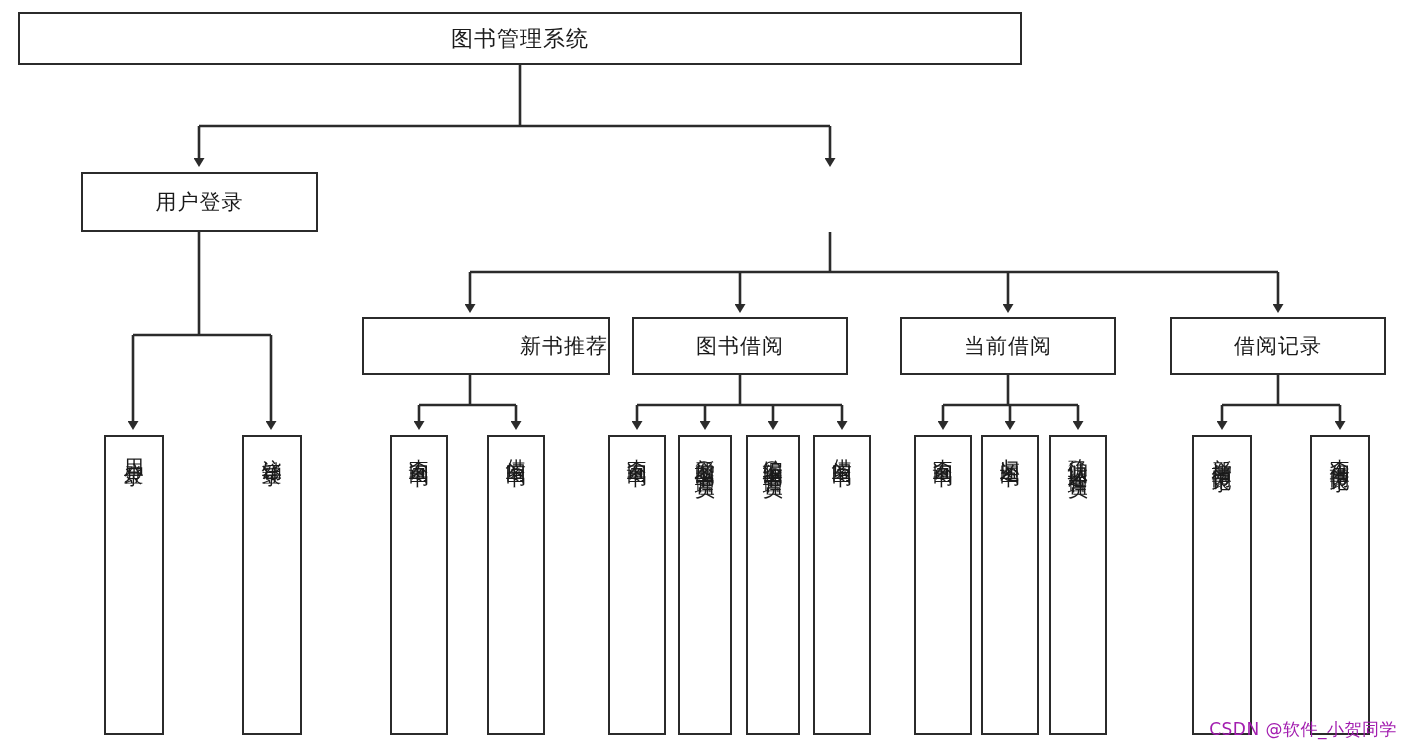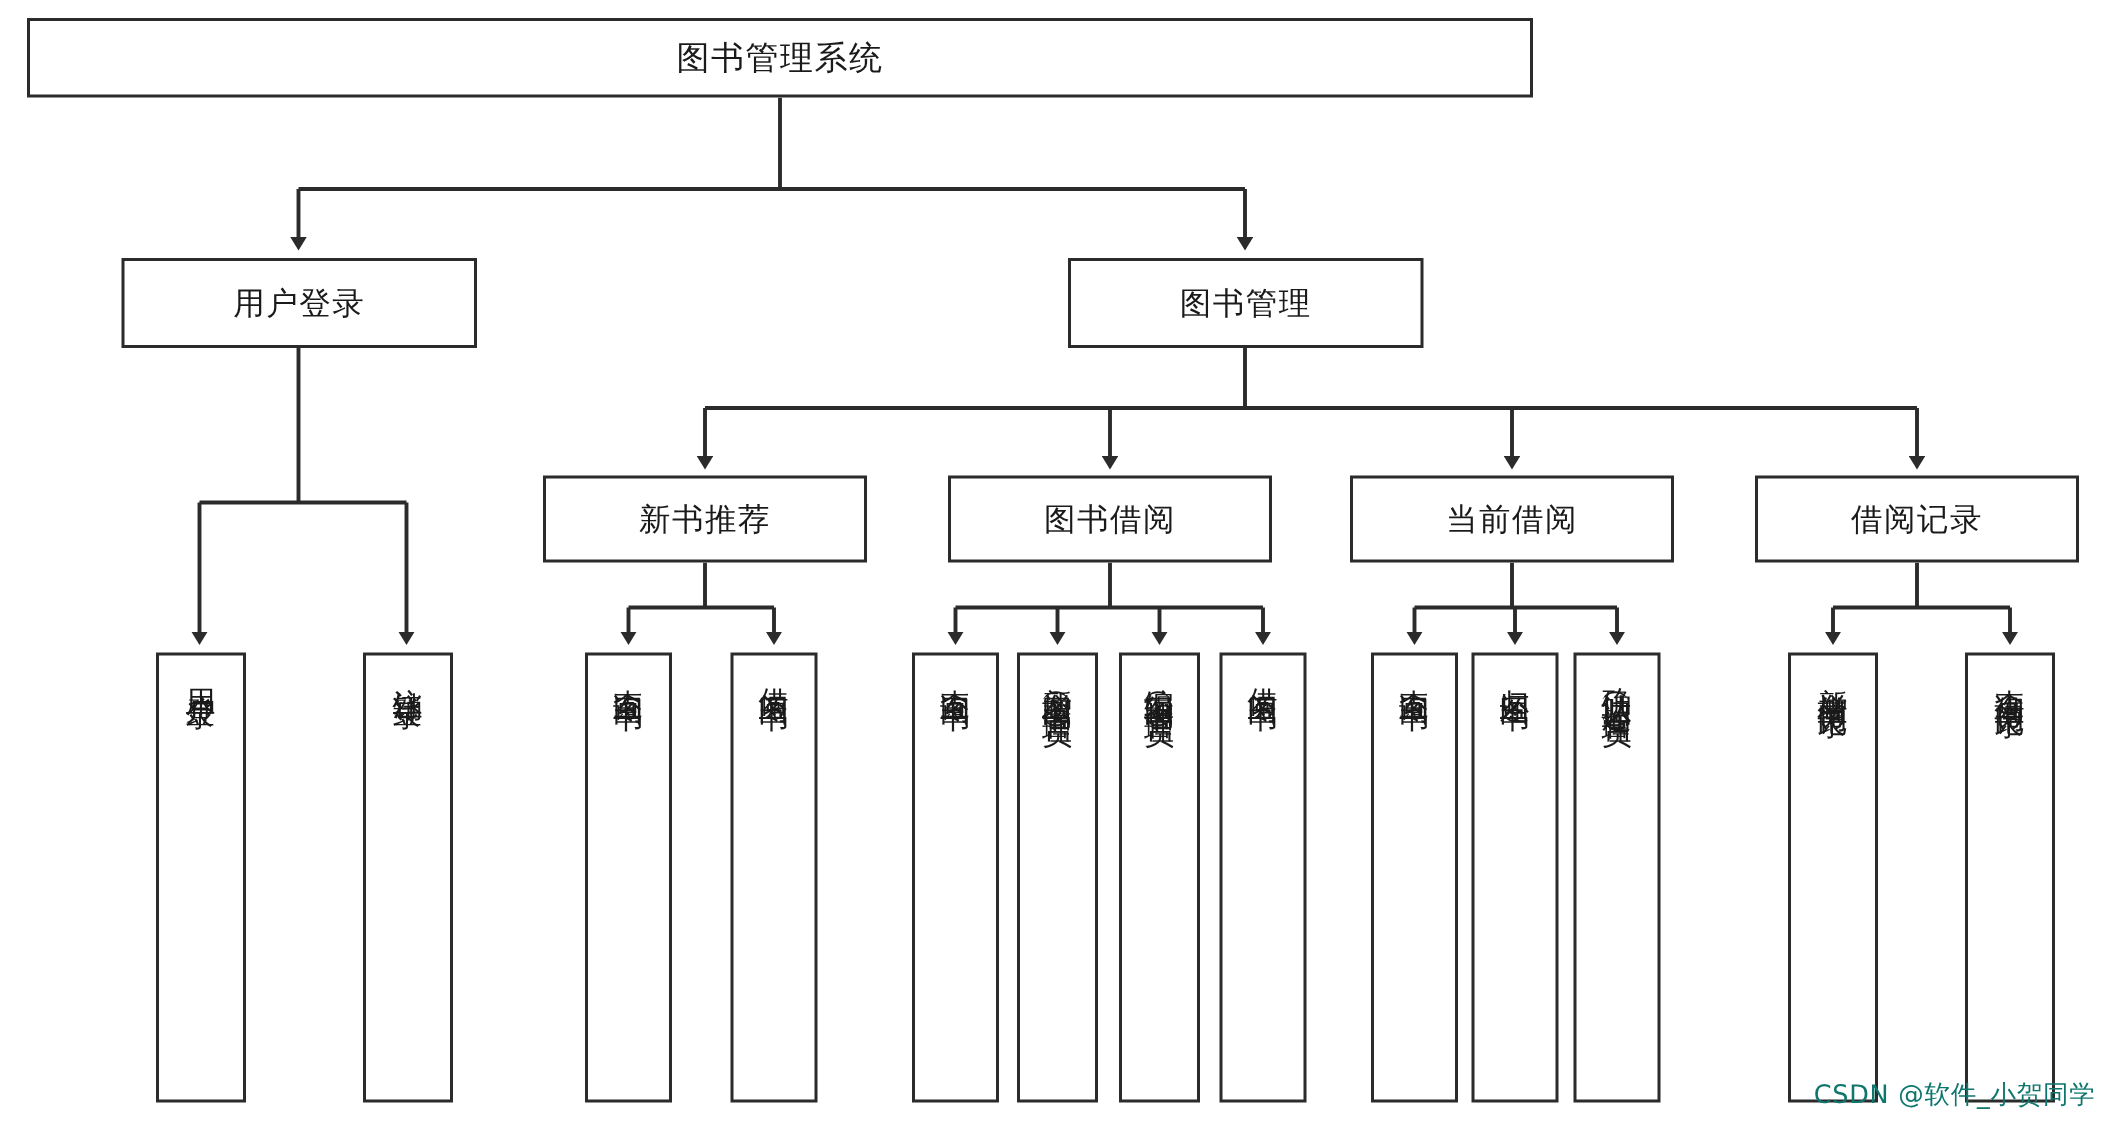--- a/index.html
+++ b/index.html
@@ -54,21 +54,21 @@
     color: #1a1a1a;
   }
   .node.root {
     font-size: 22px;
   }
   .watermark {
     position: absolute;
     right: 8px;
     bottom: 6px;
     font-size: 17px;
-    color: #0f766e;
+    color: #a21caf;
     letter-spacing: 0.5px;
     z-index: 3;
     white-space: nowrap;
   }
 </style>
 </head>
 <body>
 
 <div id="canvas">
 
@@ -126,25 +126,22 @@
   </svg>
 
   <div class="node horiz root" style="left:18px; top:12px; width:1004px; height:53px;">
     <span>图书管理系统</span>
   </div>
 
   <div class="node horiz" style="left:81px; top:172px; width:237px; height:60px;">
     <span>用户登录</span>
   </div>
 
-  <div class="node horiz" style="left:712px; top:172px; width:237px; height:60px;">
-    <span>图书管理</span>
-  </div>
-
-  <div class="node horiz" style="left:362px; top:317px; width:216px; height:58px;">
+
+  <div class="node horiz" style="left:362px; top:317px; width:248px; height:58px;justify-content:flex-end;">
     <span>新书推荐</span>
   </div>
 
   <div class="node horiz" style="left:632px; top:317px; width:216px; height:58px;text-align:center;">
     <span>图书借阅</span>
   </div>
 
   <div class="node horiz" style="left:1170px; top:317px; width:216px; height:58px;">
     <span>借阅记录</span>
   </div>

